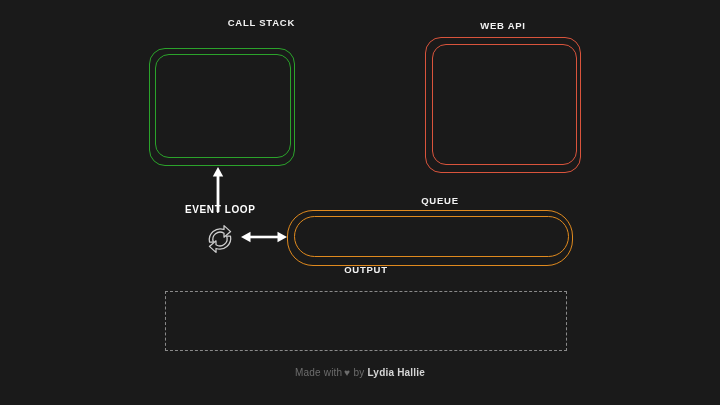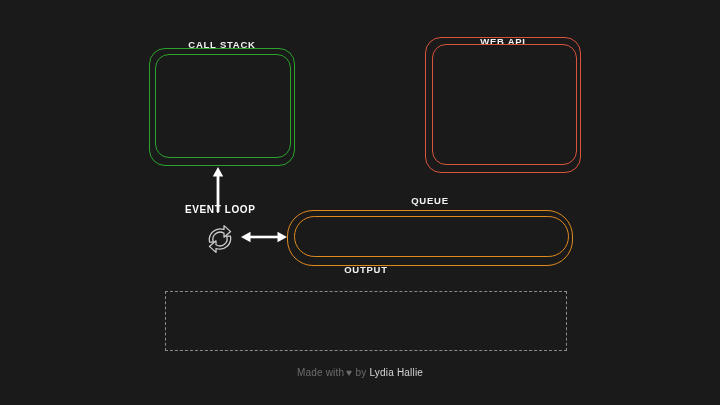--- a/index.html
+++ b/index.html
@@ -134,42 +134,42 @@
     position: absolute;
     left: 0; top: 367px;
     width: 720px;
     text-align: center;
     font-size: 10px;
     color: #6d6d6d;
     letter-spacing: 0.2px;
     line-height: 1.2;
   }
   #footer .heart { color: #6d6d6d; font-size: 10px; margin: 0 3px 0 2px; }
-  #footer .author { color: #d6d6d6; font-weight: 400; }
+  #footer .author { color: #d6d6d6; font-weight: 700; }
 </style>
 </head>
 <body>
 
 <div class="stage">
 
-  <div class="sec-label" style="left:149px; top:40px; width:146px;">CALL STACK</div>
+  <div class="sec-label" style="left:149px; top:18px; width:146px;text-align:right;">CALL STACK</div>
 
   <div class="dbox" id="callstack-box">
     <div class="outer"></div>
     <div class="inner"></div>
   </div>
 
-  <div class="sec-label" style="left:425px; top:37px; width:156px;">WEB API</div>
+  <div class="sec-label" style="left:425px; top:21px; width:156px;">WEB API</div>
 
   <div class="dbox" id="webapi-box">
     <div class="outer"></div>
     <div class="inner"></div>
   </div>
 
-  <div class="sec-label" style="left:287px; top:196px; width:286px;text-align:center;">QUEUE</div>
+  <div class="sec-label" style="left:297px; top:196px; width:286px;text-align:center;">QUEUE</div>
 
   <div class="dbox" id="queue-box">
     <div class="outer"></div>
     <div class="inner"></div>
   </div>
 
   <div class="sec-label" style="left:165px; top:265px; width:402px;">OUTPUT</div>
 
   <div id="output-box"></div>
 

